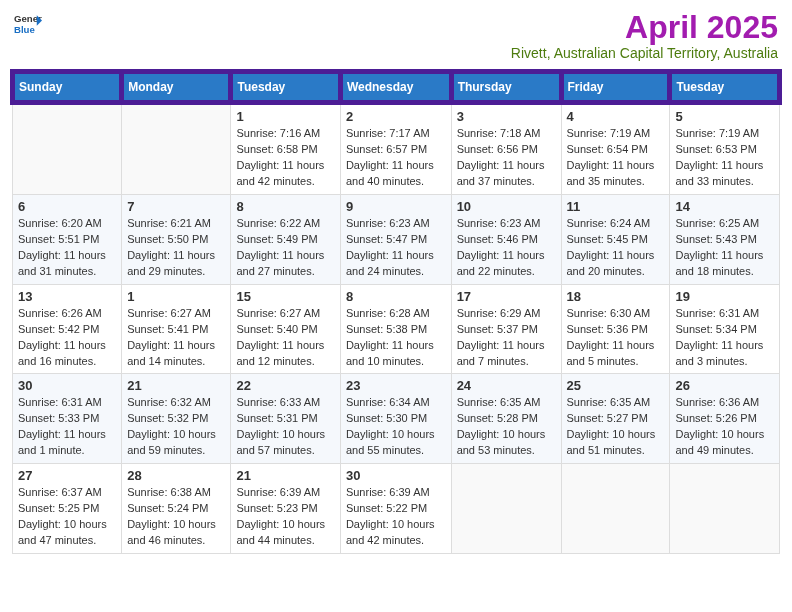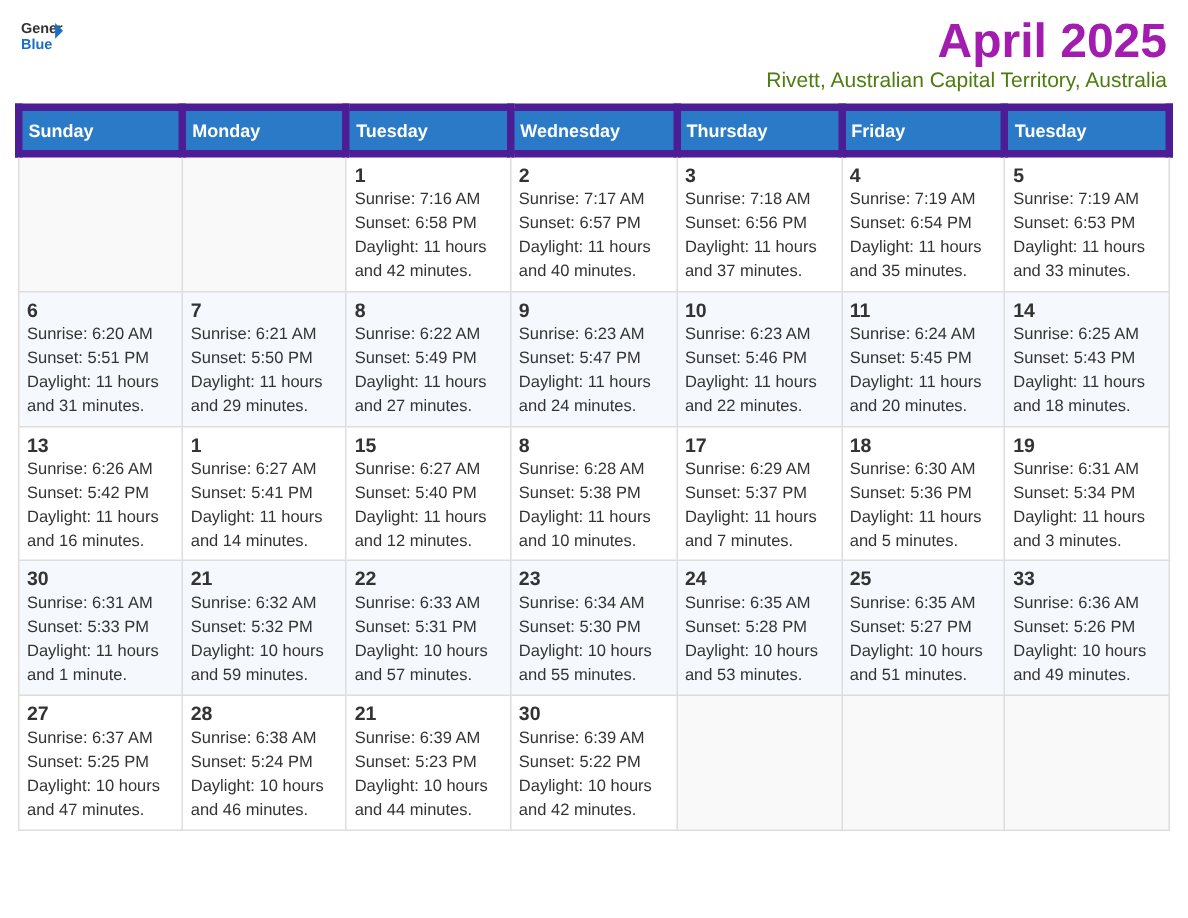--- a/index.html
+++ b/index.html
@@ -218,21 +218,21 @@
         </td>
         <td>
           <span class="day-number">24</span>
           <div class="day-info">Sunrise: 6:35 AM<br>Sunset: 5:28 PM<br>Daylight: 10 hours and 53 minutes.</div>
         </td>
         <td>
           <span class="day-number">25</span>
           <div class="day-info">Sunrise: 6:35 AM<br>Sunset: 5:27 PM<br>Daylight: 10 hours and 51 minutes.</div>
         </td>
         <td>
-          <span class="day-number">33</span>
+          <span class="day-number">26</span>
           <div class="day-info">Sunrise: 6:36 AM<br>Sunset: 5:26 PM<br>Daylight: 10 hours and 49 minutes.</div>
         </td>
       </tr>
       <tr>
         <td>
           <span class="day-number">27</span>
           <div class="day-info">Sunrise: 6:37 AM<br>Sunset: 5:25 PM<br>Daylight: 10 hours and 47 minutes.</div>
         </td>
         <td>
           <span class="day-number">28</span>

